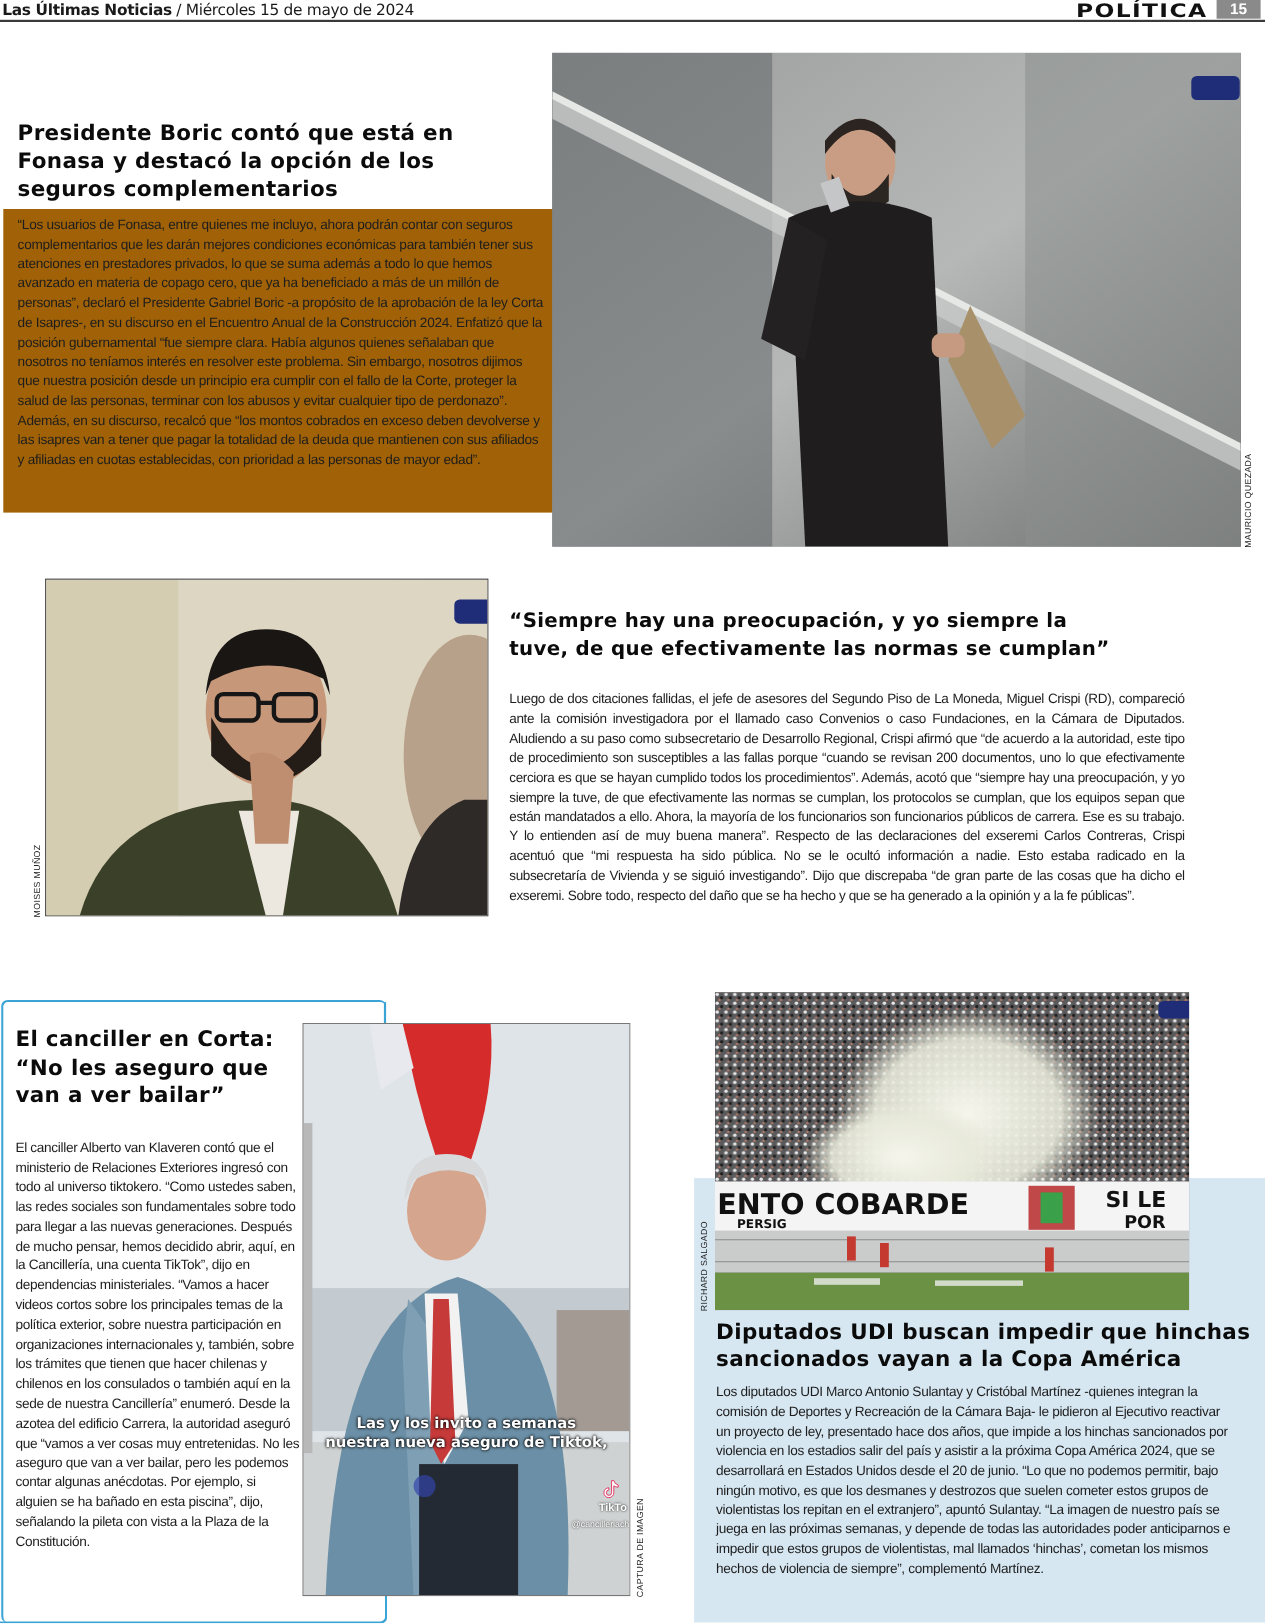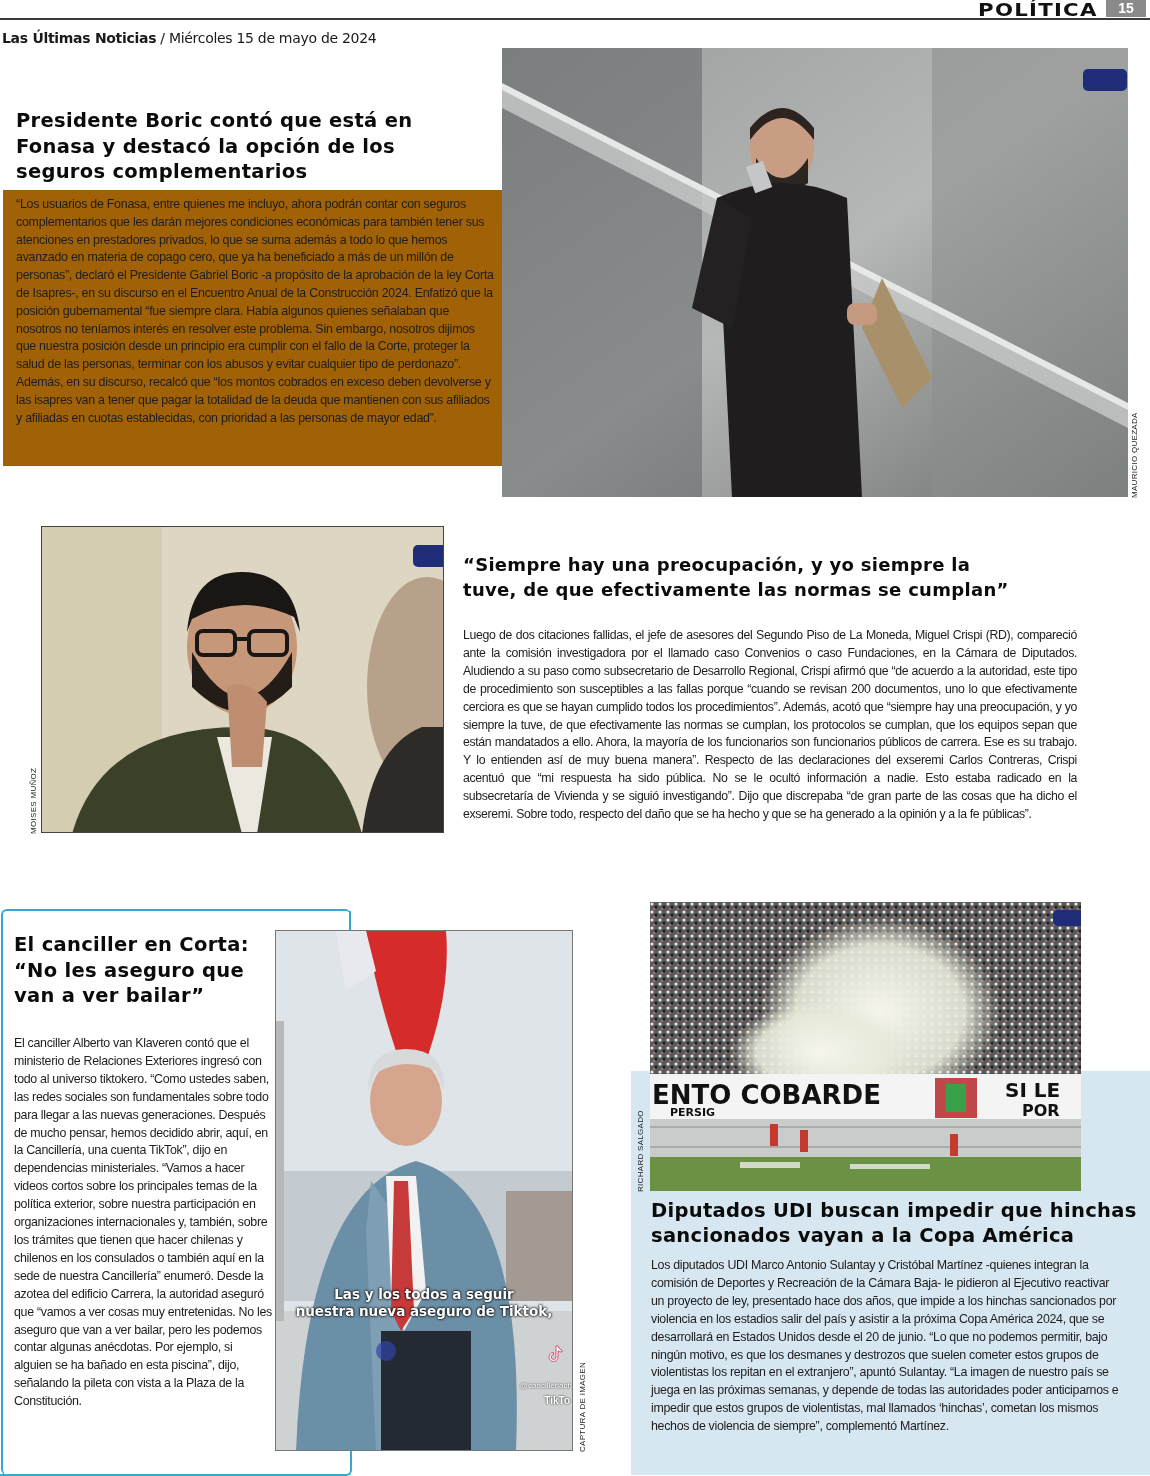--- a/index.html
+++ b/index.html
@@ -1,21 +1,21 @@
 <!DOCTYPE html>
 <html><head>
 <meta charset="utf-8">
 <style>
   * { box-sizing: border-box; margin: 0; padding: 0; }
   html, body { width: 1150px; height: 1476px; background: #ffffff; overflow: hidden; }
   body { position: relative; font-family: "Liberation Sans", sans-serif; color: #1a1a1a; }
 
   
   .masthead { position: absolute; left: 0; top: 0; width: 1150px; height: 20px; border-bottom: 2px solid #3a3a3a; }
-  .masthead .left { position: absolute; left: 2px; top: 2px; font-size: 14px; line-height: 16px; font-family: "DejaVu Sans", sans-serif; letter-spacing: -0.3px; margin-top: 28px; }
+  .masthead .left { position: absolute; left: 2px; top: 2px; font-size: 14px; line-height: 16px; font-family: "DejaVu Sans", sans-serif; letter-spacing: -0.3px; }
   .masthead .paper { font-weight: bold; }
   .masthead .right { position: absolute; right: 4px; top: 0px; display: flex; align-items: flex-start; gap: 4px; }
   .section-name { font-family: "DejaVu Sans", sans-serif; font-weight: 900; font-size: 17px; letter-spacing: 1px; color: #111; transform: scaleX(1.25); transform-origin: right center; margin-right: 4px; }
   .page-num { background: #8a8a8a; color: #fff; font-weight: bold; font-size: 14px; width: 40px; height: 17px; line-height: 17px; text-align: center; font-family: "Liberation Sans Narrow", "Liberation Sans", sans-serif; }
 
   .headline { font-family: "DejaVu Sans", sans-serif; font-weight: 900; color: #0b0b0b; letter-spacing: 0.3px; }
 
   
   .s1-title { position: absolute; left: 16px; top: 108px; width: 440px; font-size: 19.5px; line-height: 25.5px; }
   .s1-box { position: absolute; left: 3px; top: 190px; width: 500px; height: 276px; background: #a16207; padding: 6px 8px 0 13px; }
@@ -139,28 +139,28 @@
     <rect x="0" y="90" width="8" height="300" fill="#b7b8b7"></rect>
     <path d="M20 521 Q30 260 140 230 Q250 260 240 521 Z" fill="#6b8fa6"></path>
     <path d="M95 250 L130 300 L125 521 L100 521 L90 300 Z" fill="#7f9fb4"></path>
     <path d="M110 245 L140 245 L150 360 L128 400 L115 360 Z" fill="#f2f2f2"></path>
     <path d="M118 250 L132 250 L138 380 L125 400 L115 380 Z" fill="#c73a3a"></path>
     <rect x="105" y="400" width="90" height="121" fill="#232a33"></rect>
     <ellipse cx="130" cy="170" rx="36" ry="45" fill="#d6a58d"></ellipse>
     <path d="M92 160 Q92 118 130 118 Q170 118 168 160 L160 140 Q130 125 100 142 Z" fill="#d8d9db"></path>
     <ellipse cx="110" cy="420" rx="10" ry="10" fill="#3344aa" opacity="0.7"></ellipse>
   </svg>
-  <div class="caption-overlay" style="top:355px;">Las y los todos a seguir</div>
+  <div class="caption-overlay" style="top:355px;">Las y los invito a semanas</div>
   <div class="caption-overlay" style="top:372px;">nuestra nueva aseguro de Tiktok,</div>
   <div style="position:absolute; right:8px; top:414px; width:16px; height:18px;">
     <svg width="16" height="18" viewBox="0 0 16 18">
         <path d="M8 1 L10 1 Q10.5 4 14 5 L14 7 Q11.5 7 10 5.8 L10 12 A4.5 4.5 0 1 1 5.5 7.5 L5.5 9.6 A2.4 2.4 0 1 0 8 12 Z" fill="#fff" stroke="#e0275a" stroke-width="0.8"></path>
       </svg>
   </div>
-  <div style="position:absolute; right:2px; top:435px; color:#fff; font-size:10px; font-weight:bold; text-shadow:0 0 2px #000;margin-top:29px;">TikTo</div>
+  <div style="position:absolute; right:2px; top:435px; color:#fff; font-size:10px; font-weight:bold; text-shadow:0 0 2px #000;">TikTo</div>
   <div style="position:absolute; right:0px; top:450px; color:#fff; font-size:8px; text-shadow:0 0 2px #000; white-space:nowrap;">@cancilleriach</div>
 </div>
 <div class="credit" style="left:578px; top:1360px; height:92px;">CAPTURA DE IMAGEN</div>
 
 <div class="s4-box"></div>
 <div class="s4-photo">
   <svg width="431" height="289" viewBox="0 0 431 289">
     <defs>
       <pattern id="crowd" width="8" height="8" patternUnits="userSpaceOnUse">
         <rect width="8" height="8" fill="#5a5a5c"></rect>

